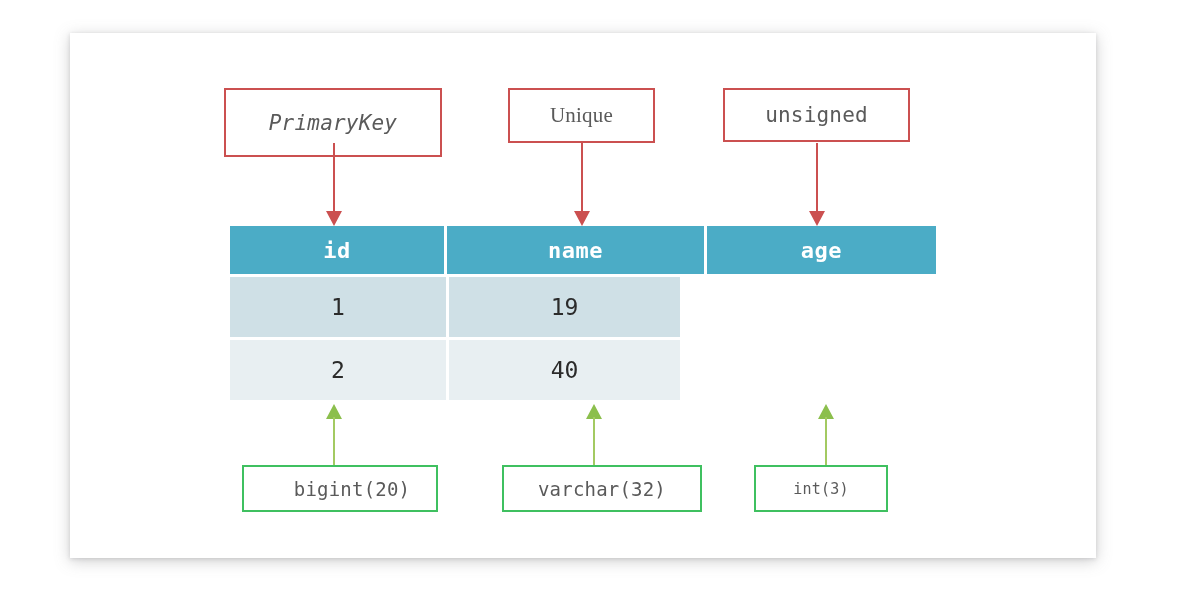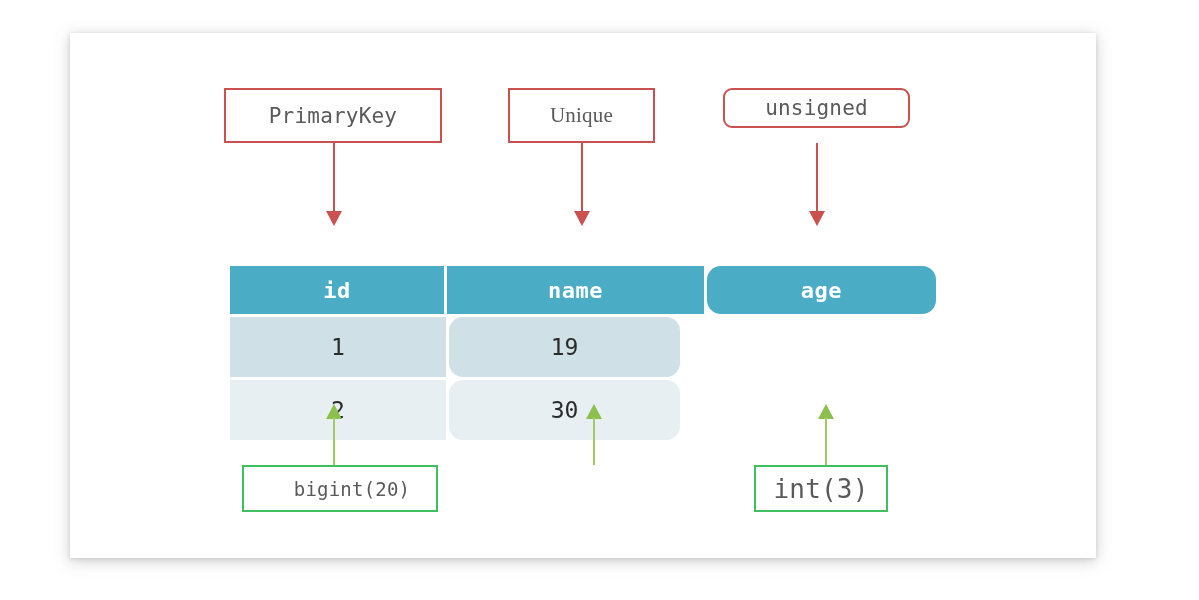--- a/index.html
+++ b/index.html
@@ -92,21 +92,21 @@
   .t-row:last-child { margin-bottom: 0; }
   .t-cell {
     box-sizing: border-box;
     display: flex;
     align-items: center;
     justify-content: center;
     white-space: nowrap;
   }
   .t-cell.c0 { width: 216px; }
   .t-cell.c1 { width: 259px; text-align: right; }
-  .t-cell.c2 { width: 231px; border-radius: 14px; }
+  .t-cell.c2 { width: 231px; }
 
   .t-row.head .t-cell {
     background: #4bacc6;
     color: #ffffff;
     font-weight: bold;
     height: 48px;
     font-size: 22px;
     letter-spacing: 0.5px;
   }
   .t-row.r1 .t-cell {
@@ -121,57 +121,57 @@
     height: 60px;
     font-size: 23px;
   }
   .cjk { font-family: "DejaVu Sans", "Liberation Sans", sans-serif; font-size: 24px; }
 </style>
 </head>
 <body>
 
 <div id="card">
 
-  <div class="anno-box red" style="left:154px; top:55px; width:218px; height:55px;">PrimaryKey</div>
+  <div class="anno-box red" style="left:154px; top:55px; width:218px; height:69px;font-style:italic;">PrimaryKey</div>
 
   <div class="anno-box red" style="left:438px; top:55px; width:147px; height:55px;font-family:Liberation Serif, serif;">Unique</div>
 
-  <div class="anno-box red" style="left:653px; top:55px; width:187px; height:40px;border-radius:9px;">unsigned</div>
+  <div class="anno-box red" style="left:653px; top:55px; width:187px; height:54px;">unsigned</div>
 
   <div class="arrow red" style="left:256px; top:110px; width:16px; height:83px;">
     <div class="shaft" style="height:68px;"></div>
     <div class="head"></div>
   </div>
 
   <div class="arrow red" style="left:504px; top:110px; width:16px; height:83px;">
     <div class="shaft" style="height:68px;"></div>
     <div class="head"></div>
   </div>
 
   <div class="arrow red" style="left:739px; top:110px; width:16px; height:83px;">
     <div class="shaft" style="height:68px;"></div>
     <div class="head"></div>
   </div>
 
-  <div id="db-table" style="left:160px; top:193px;margin-top:40px;">
+  <div id="db-table" style="left:160px; top:193px;">
 
     <div class="t-row head">
       <div class="t-cell c0">id</div>
       <div class="t-cell c1">name</div>
       <div class="t-cell c2">age</div>
     </div>
 
     <div class="t-row r1">
       <div class="t-cell c0">1</div>
       <div class="t-cell c2">19</div>
     </div>
 
     <div class="t-row r2">
       <div class="t-cell c0">2</div>
-      <div class="t-cell c2">30</div>
+      <div class="t-cell c2">40</div>
     </div>
 
   </div>
 
   <div class="arrow green" style="left:256px; top:371px; width:16px; height:61px;">
     <div class="head"></div>
     <div class="shaft" style="height:48px;"></div>
   </div>
 
   <div class="arrow green" style="left:516px; top:371px; width:16px; height:61px;">
@@ -179,16 +179,17 @@
     <div class="shaft" style="height:48px;"></div>
   </div>
 
   <div class="arrow green" style="left:748px; top:371px; width:16px; height:61px;">
     <div class="head"></div>
     <div class="shaft" style="height:48px;"></div>
   </div>
 
   <div class="anno-box green" style="left:172px; top:432px; width:196px; height:47px; font-size:19px;padding-left:24px;">bigint(20)</div>
 
+  <div class="anno-box green" style="left:432px; top:432px; width:200px; height:47px; font-size:19px;">varchar(32)</div>
 
-  <div class="anno-box green" style="left:684px; top:432px; width:134px; height:47px; font-size:26px;">int(3)</div>
+  <div class="anno-box green" style="left:684px; top:432px; width:134px; height:47px; font-size:15px;">int(3)</div>
 
 </div>
 
 </body></html>

